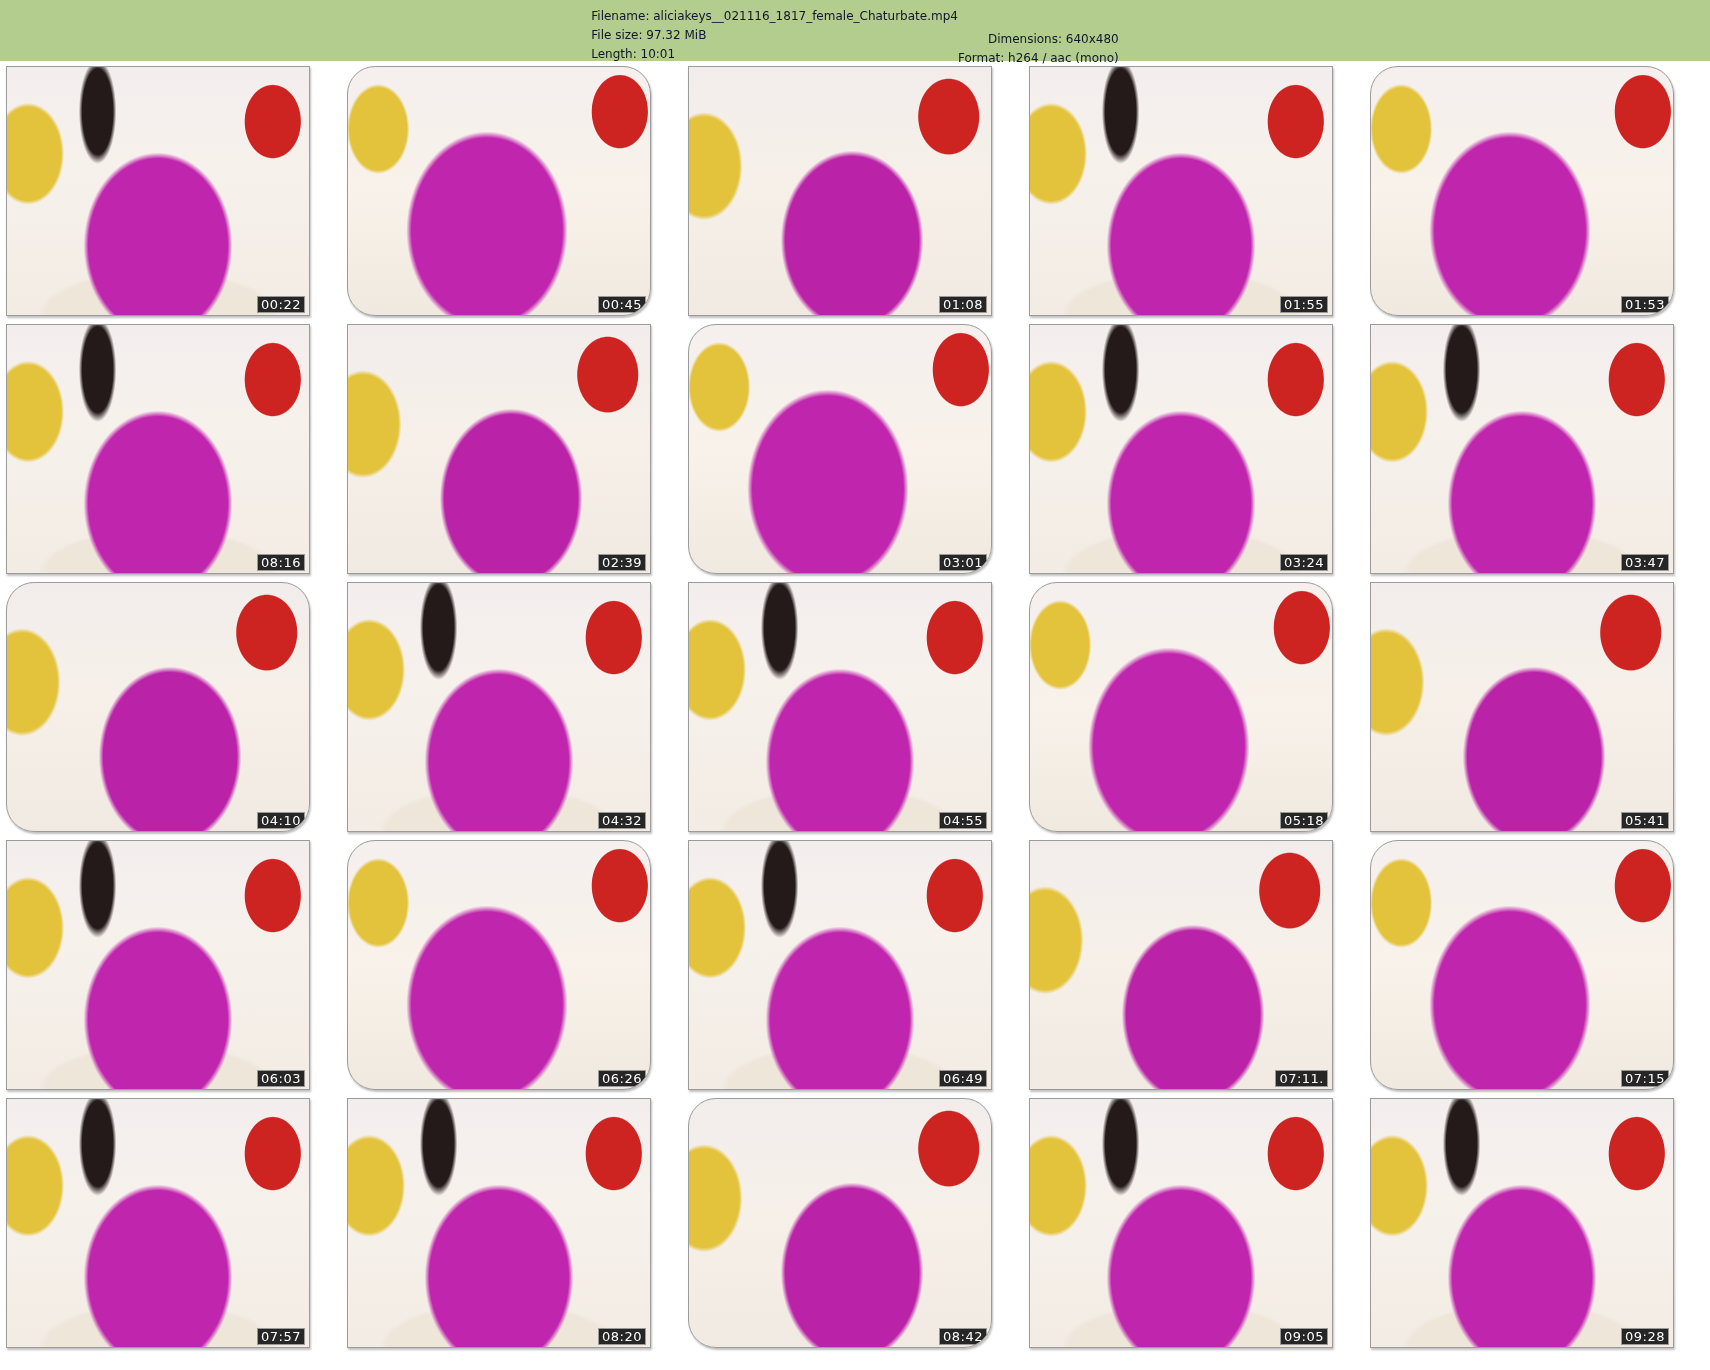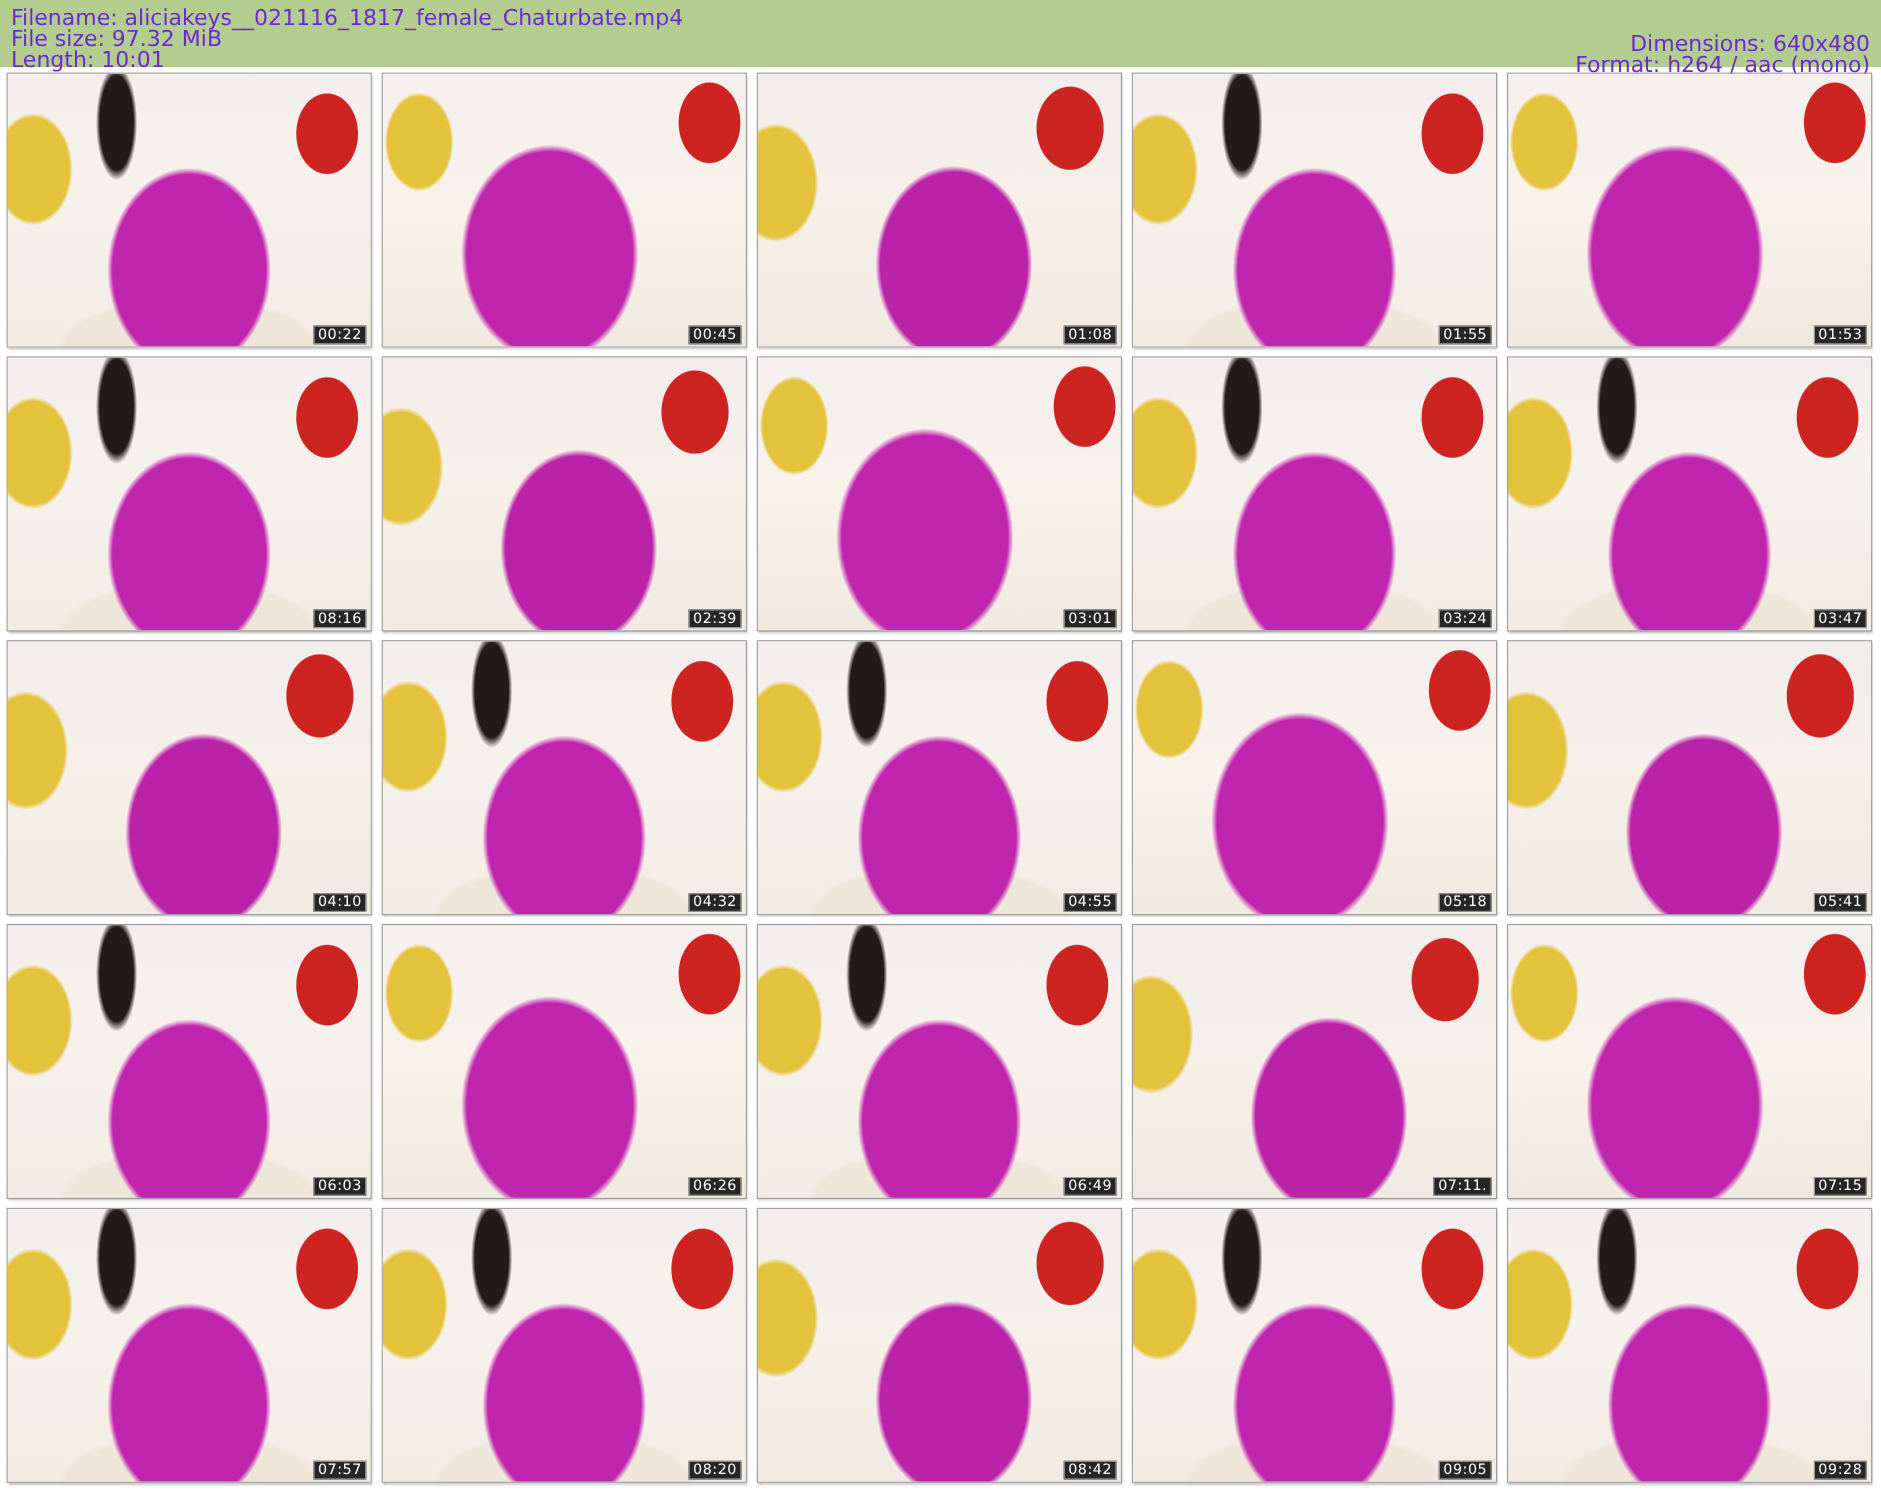--- a/index.html
+++ b/index.html
@@ -6,59 +6,59 @@
   html, body {
     width: 1710px; height: 1370px;
     background: #ffffff;
     font-family: "DejaVu Sans", "Liberation Sans", sans-serif;
     overflow: hidden;
   }
   
   .header {
     width: 1710px; height: 61px;
     background: #b2cd8e;
-    color: #6d28d9;
+    color: #0f172a;
     display: flex;
-    justify-content: space-between;
+    justify-content: center;
     padding: 7px 10px 0 10px;
-    font-size: 20px;
+    font-size: 12px;
     line-height: 19px;
   }
   .header .col-left  { text-align: left; }
   .header .col-right { text-align: right; margin-top: 23px; }
   
   .grid {
     margin: 5px 8px 0 6px;
     display: grid;
     grid-template-columns: repeat(5, 332px);
     grid-auto-rows: 250px;
     column-gap: 9px;
     row-gap: 8px;
   }
   .thumb {
     position: relative;
-    width: 332px; height: 250px;
+    width: 304px; height: 250px;
     border: 1px solid #9b9b9b;
     box-shadow: 1px 2px 2px rgba(0,0,0,0.25);
     overflow: hidden;
     
     background:
       radial-gradient(ellipse 46px 60px at 88% 22%, #cd2422 0 60%, rgba(205,36,34,0) 62%),
       radial-gradient(ellipse 60px 85px at 7% 35%, #e4c33c 0 55%, rgba(228,195,60,0) 60%),
       radial-gradient(ellipse 34px 95px at 30% 18%, #241a1a 0 45%, rgba(36,26,26,0) 55%),
       radial-gradient(ellipse 120px 150px at 50% 72%, #c026ad 0 58%, rgba(192,38,173,0) 62%),
       radial-gradient(ellipse 160px 60px at 50% 100%, #efe6da 0 70%, rgba(239,230,218,0) 75%),
       linear-gradient(180deg, #f3eeee 0%, #f7f1ec 40%, #f2ece4 100%);
   }
   
   .thumb:nth-child(3n+2) { background:
       radial-gradient(ellipse 46px 60px at 90% 18%, #cd2422 0 60%, rgba(205,36,34,0) 62%),
       radial-gradient(ellipse 52px 75px at 10% 25%, #e4c33c 0 55%, rgba(228,195,60,0) 60%),
       radial-gradient(ellipse 130px 160px at 46% 66%, #c026ad 0 58%, rgba(192,38,173,0) 62%),
-      linear-gradient(180deg, #f5efee 0%, #f8f2ea 50%, #f0e9e0 100%); }
+      linear-gradient(180deg, #f5efee 0%, #f8f2ea 50%, #f0e9e0 100%); border-radius: 28px; }
   .thumb:nth-child(4n+3) { background:
       radial-gradient(ellipse 50px 62px at 86% 20%, #cd2422 0 60%, rgba(205,36,34,0) 62%),
       radial-gradient(ellipse 64px 90px at 5% 40%, #e4c33c 0 55%, rgba(228,195,60,0) 60%),
       radial-gradient(ellipse 115px 145px at 54% 70%, #ba22a8 0 58%, rgba(186,34,168,0) 62%),
       linear-gradient(180deg, #f2edec 0%, #f6f0e9 45%, #f1eae2 100%); }
   .ph-fill { position: absolute; inset: 0; }
   .ts {
     position: absolute;
     right: 4px; bottom: 2px;
     background: #262626;

